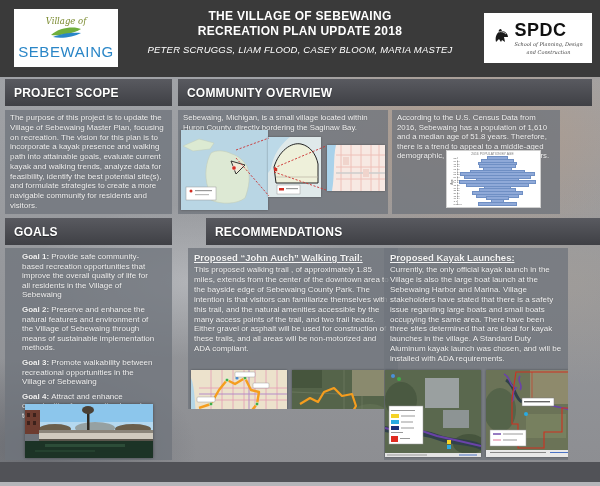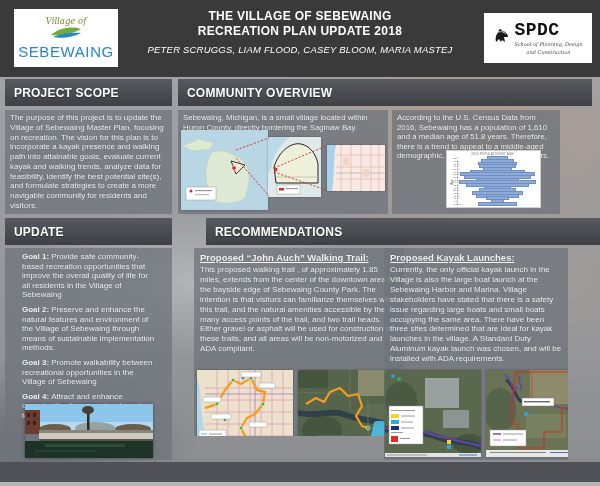--- a/index.html
+++ b/index.html
@@ -18,39 +18,39 @@
   .hdr{position:absolute;left:0;top:0;width:600px;height:77px;background:#3a3a3a;}
   .titles{position:absolute;left:125px;right:125px;top:9px;text-align:center;color:#fff;}
   .t1,.t2{font-size:12px;font-weight:bold;letter-spacing:.3px;line-height:1.28;}
   .auth{font-size:9.5px;font-style:italic;margin-top:4px;letter-spacing:.2px;}
   .logo-v{position:absolute;left:14px;top:9px;width:104px;height:58px;background:#fff;
     display:flex;flex-direction:column;align-items:center;justify-content:center;}
   .lv-script{font-family:"DejaVu Serif",serif;font-style:italic;color:#7a8a2e;font-size:8.5px;line-height:1;}
   .lv-name{color:#2a86c7;font-size:15px;letter-spacing:.6px;line-height:1;margin-top:1px;}
   .logo-s{position:absolute;left:484px;top:13px;width:108px;height:50px;background:#fff;
     display:flex;align-items:center;justify-content:center;gap:4px;}
-  .spdc-a{font-size:18px;font-weight:bold;color:#111;letter-spacing:.5px;line-height:1;font-family:Liberation Mono, monospace;}
+  .spdc-a{font-size:18px;font-weight:bold;color:#111;letter-spacing:.5px;line-height:1;}
   .spdc-s{font-size:5px;font-style:italic;color:#444;text-align:center;
     font-family:"DejaVu Serif",serif;line-height:1.25;margin-top:2px;}
 
   
   .shead{position:absolute;height:27px;background:linear-gradient(180deg,#595a60,#3f4045);
     color:#fff;font-weight:bold;font-size:12px;display:flex;align-items:center;
     padding-left:9px;box-sizing:border-box;text-shadow:0 1px 1px rgba(0,0,0,.45);letter-spacing:.2px;}
   #sh-ps{left:5px;top:79px;width:167px;}
   #sh-go{left:5px;top:218px;width:167px;}
   #sh-co{left:178px;top:79px;width:414px;}
   #sh-re{left:178px;top:218px;width:414px;margin-left:28px;}
   .panel{position:absolute;background:rgba(112,116,124,.78);box-sizing:border-box;
     color:#f4f4f4;overflow:hidden;text-shadow:0 0 1px rgba(0,0,0,.35);}
   #p-ps{left:5px;top:110px;width:167px;height:104px;padding:3px 5px;font-size:8px;line-height:1.22;}
   #p-go{left:5px;top:248px;width:167px;height:212px;padding:2px 5px;font-size:8px;line-height:1.2;}
   #p-co-a{left:178px;top:110px;width:210px;height:104px;}
   #p-co-b{left:392px;top:110px;width:168px;height:104px;}
-  #p-re-a{left:194px;top:248px;width:210px;height:188px;}
+  #p-re-a{left:188px;top:248px;width:210px;height:161px;}
   #p-re-b{left:384px;top:248px;width:184px;height:212px;}
   .goal{margin:2px 12px 5px;}
   .goal b{margin-right:2px;}
   .co-text{padding:3px 5px;font-size:7.8px;line-height:1.22;}
   .rec-title{margin:4px 6px 2px;font-size:9.5px;font-weight:bold;text-decoration:underline;}
   .rec-body{margin:2px 6px;font-size:8px;line-height:1.24;}
   .mapbox{position:absolute;box-shadow:0 0 2px rgba(0,0,0,.35);}
   .mapbox svg{display:block;width:100%;height:100%;}
   .connectors{position:absolute;inset:0;pointer-events:none;}
 
@@ -105,21 +105,21 @@
       <div>
         <div class="spdc-a">SPDC</div>
         <div class="spdc-s">School of Planning, Design</div>
         <div class="spdc-s">and Construction</div>
       </div>
     </div>
   </div>
 
   <div class="shead" id="sh-ps">PROJECT SCOPE</div>
   <div class="shead" id="sh-co">COMMUNITY OVERVIEW</div>
-  <div class="shead" id="sh-go">UPDATE</div>
+  <div class="shead" id="sh-go">GOALS</div>
   <div class="shead" id="sh-re">RECOMMENDATIONS</div>
 
   <div class="panel" id="p-ps">
     <span>The purpose of this project is to update the Village of Sebewaing Master Plan, focusing on recreation.  The vision for this plan is to incorporate a kayak presence and walking path into attainable goals, evaluate current kayak and walking trends, analyze data for feasibility, identify the best potential site(s), and formulate strategies to create a more navigable community for residents and visitors.</span>
   </div>
 
   <div class="panel" id="p-go">
     <p class="goal"><b>Goal 1:</b><span>Provide safe community-based recreation opportunities that improve the overall quality of life for all residents in the Village of Sebewaing</span></p>
     <p class="goal"><b>Goal 2:</b><span>Preserve and enhance the natural features and environment of the Village of Sebewaing through means of sustainable implementation methods.</span></p>
     <p class="goal"><b>Goal 3:</b><span>Promote walkability between recreational opportunities in the Village of Sebewaing</span></p>

